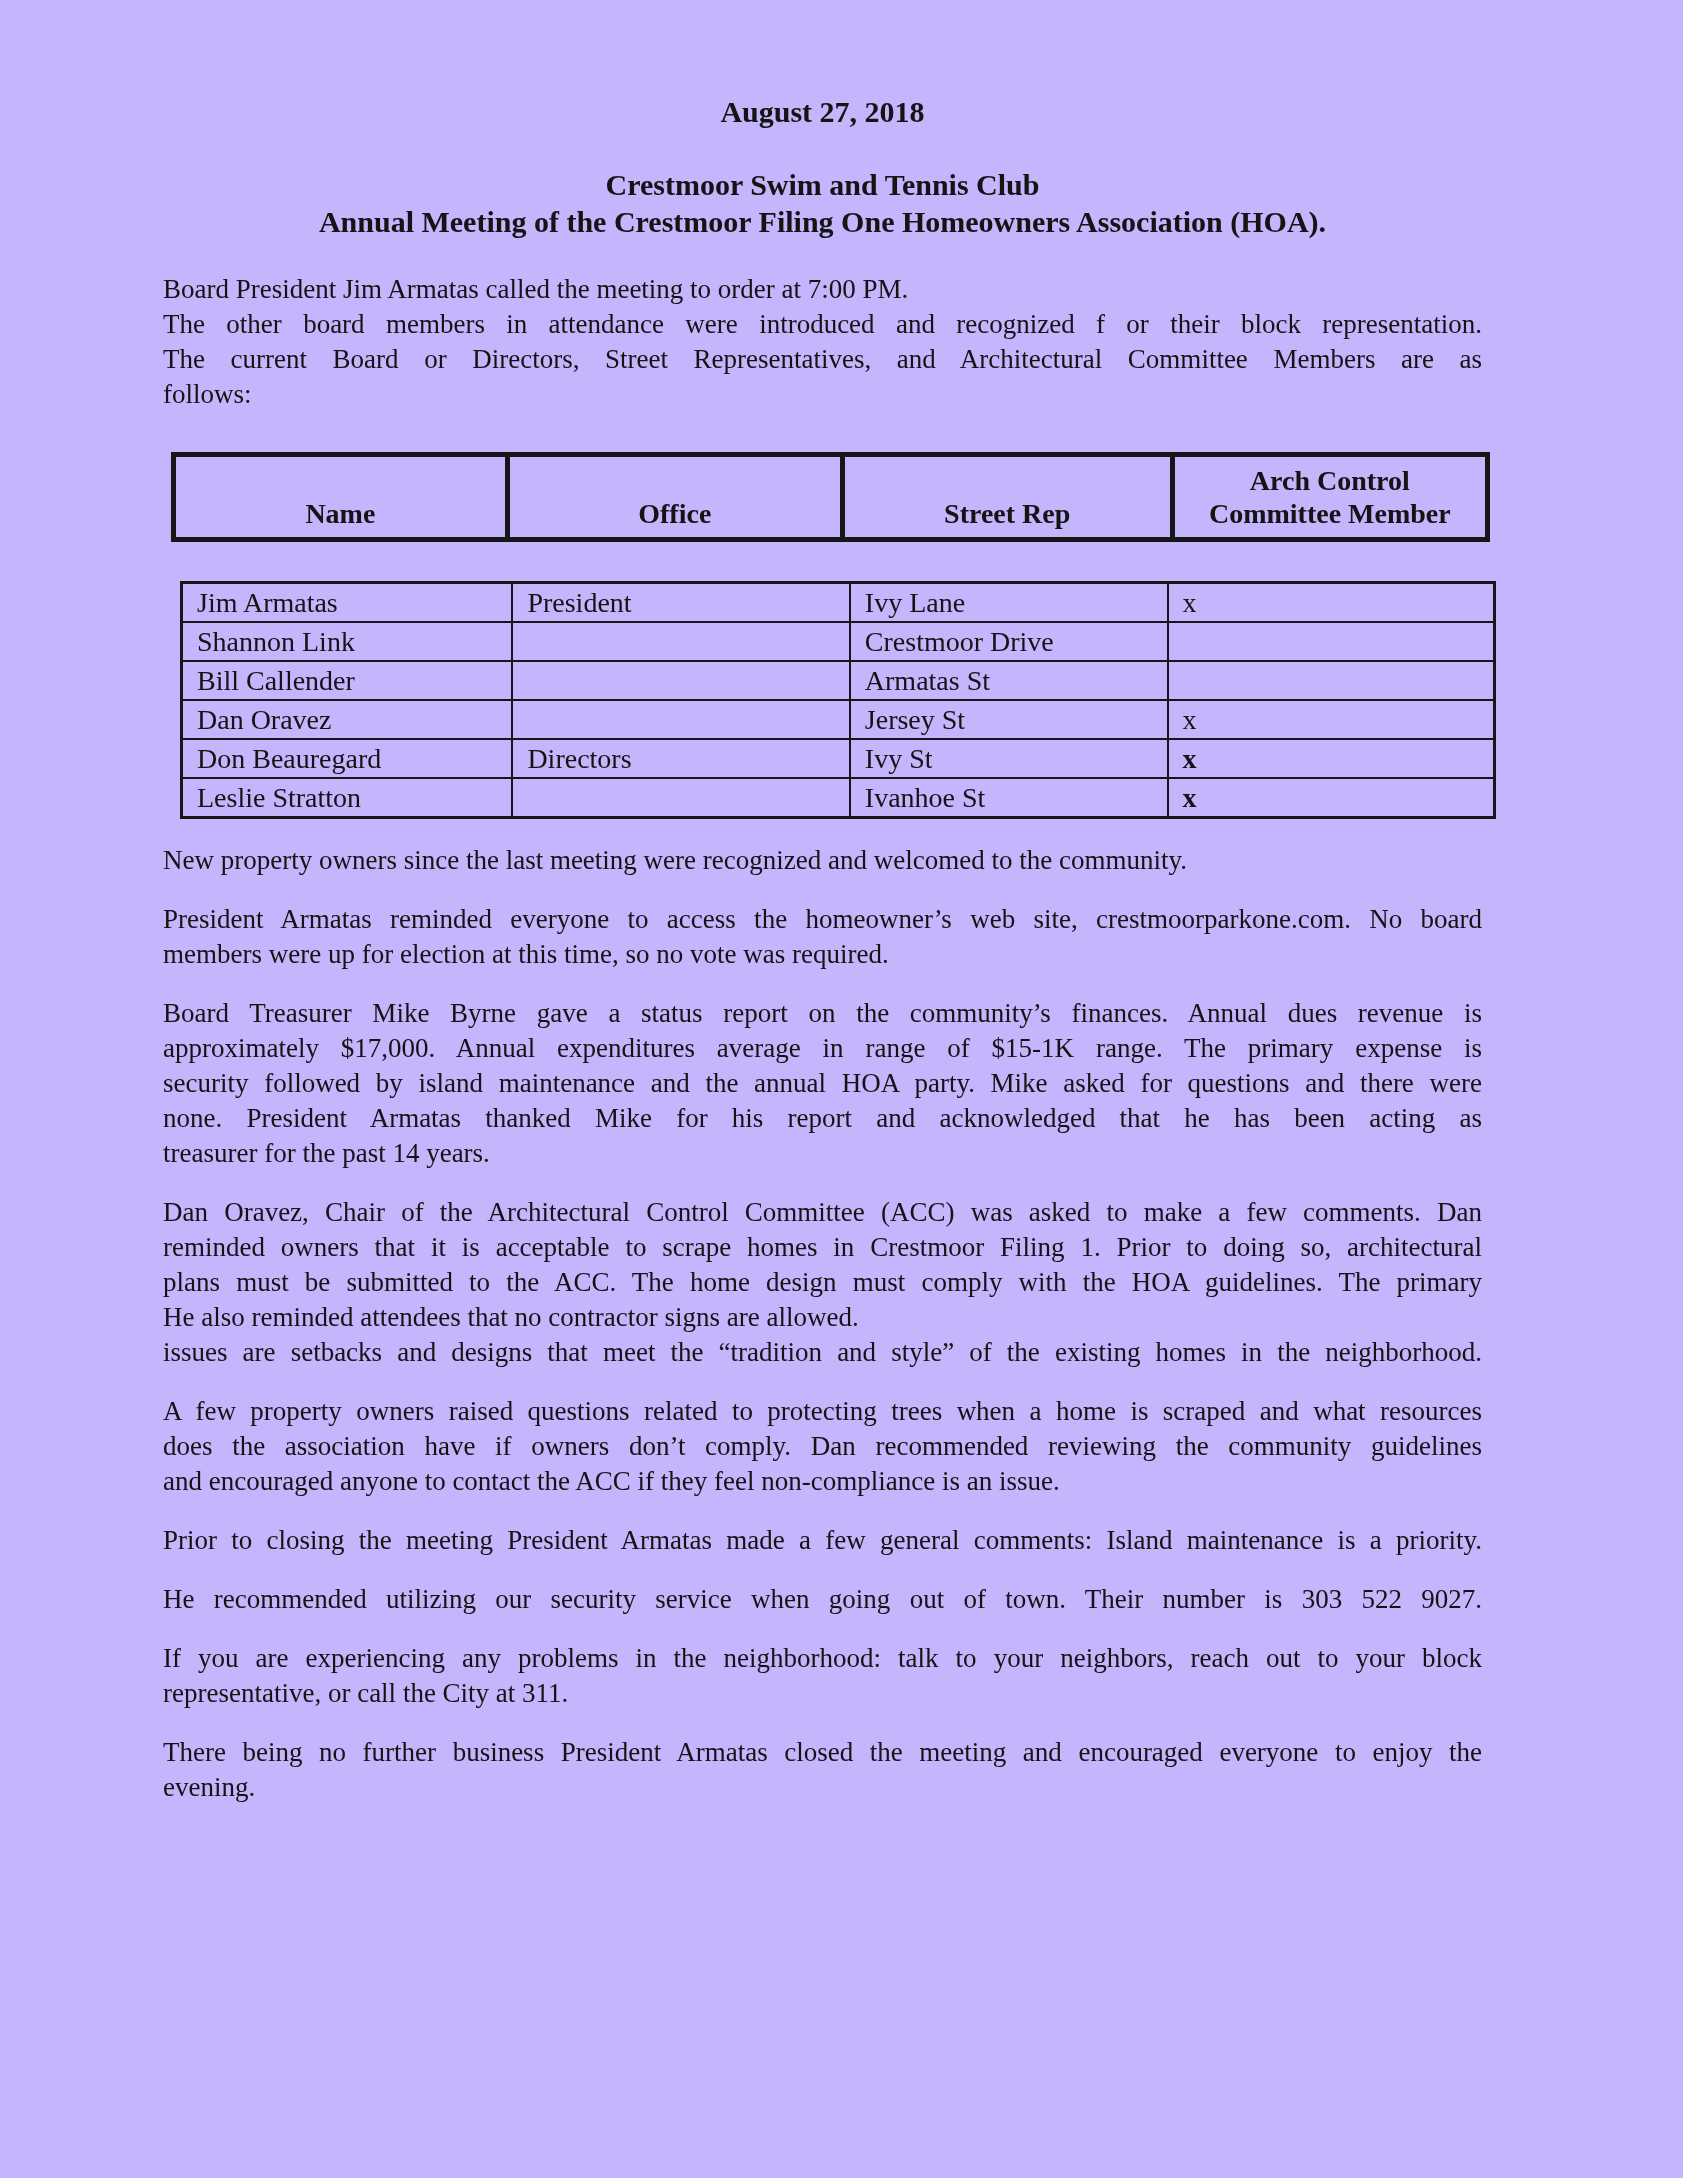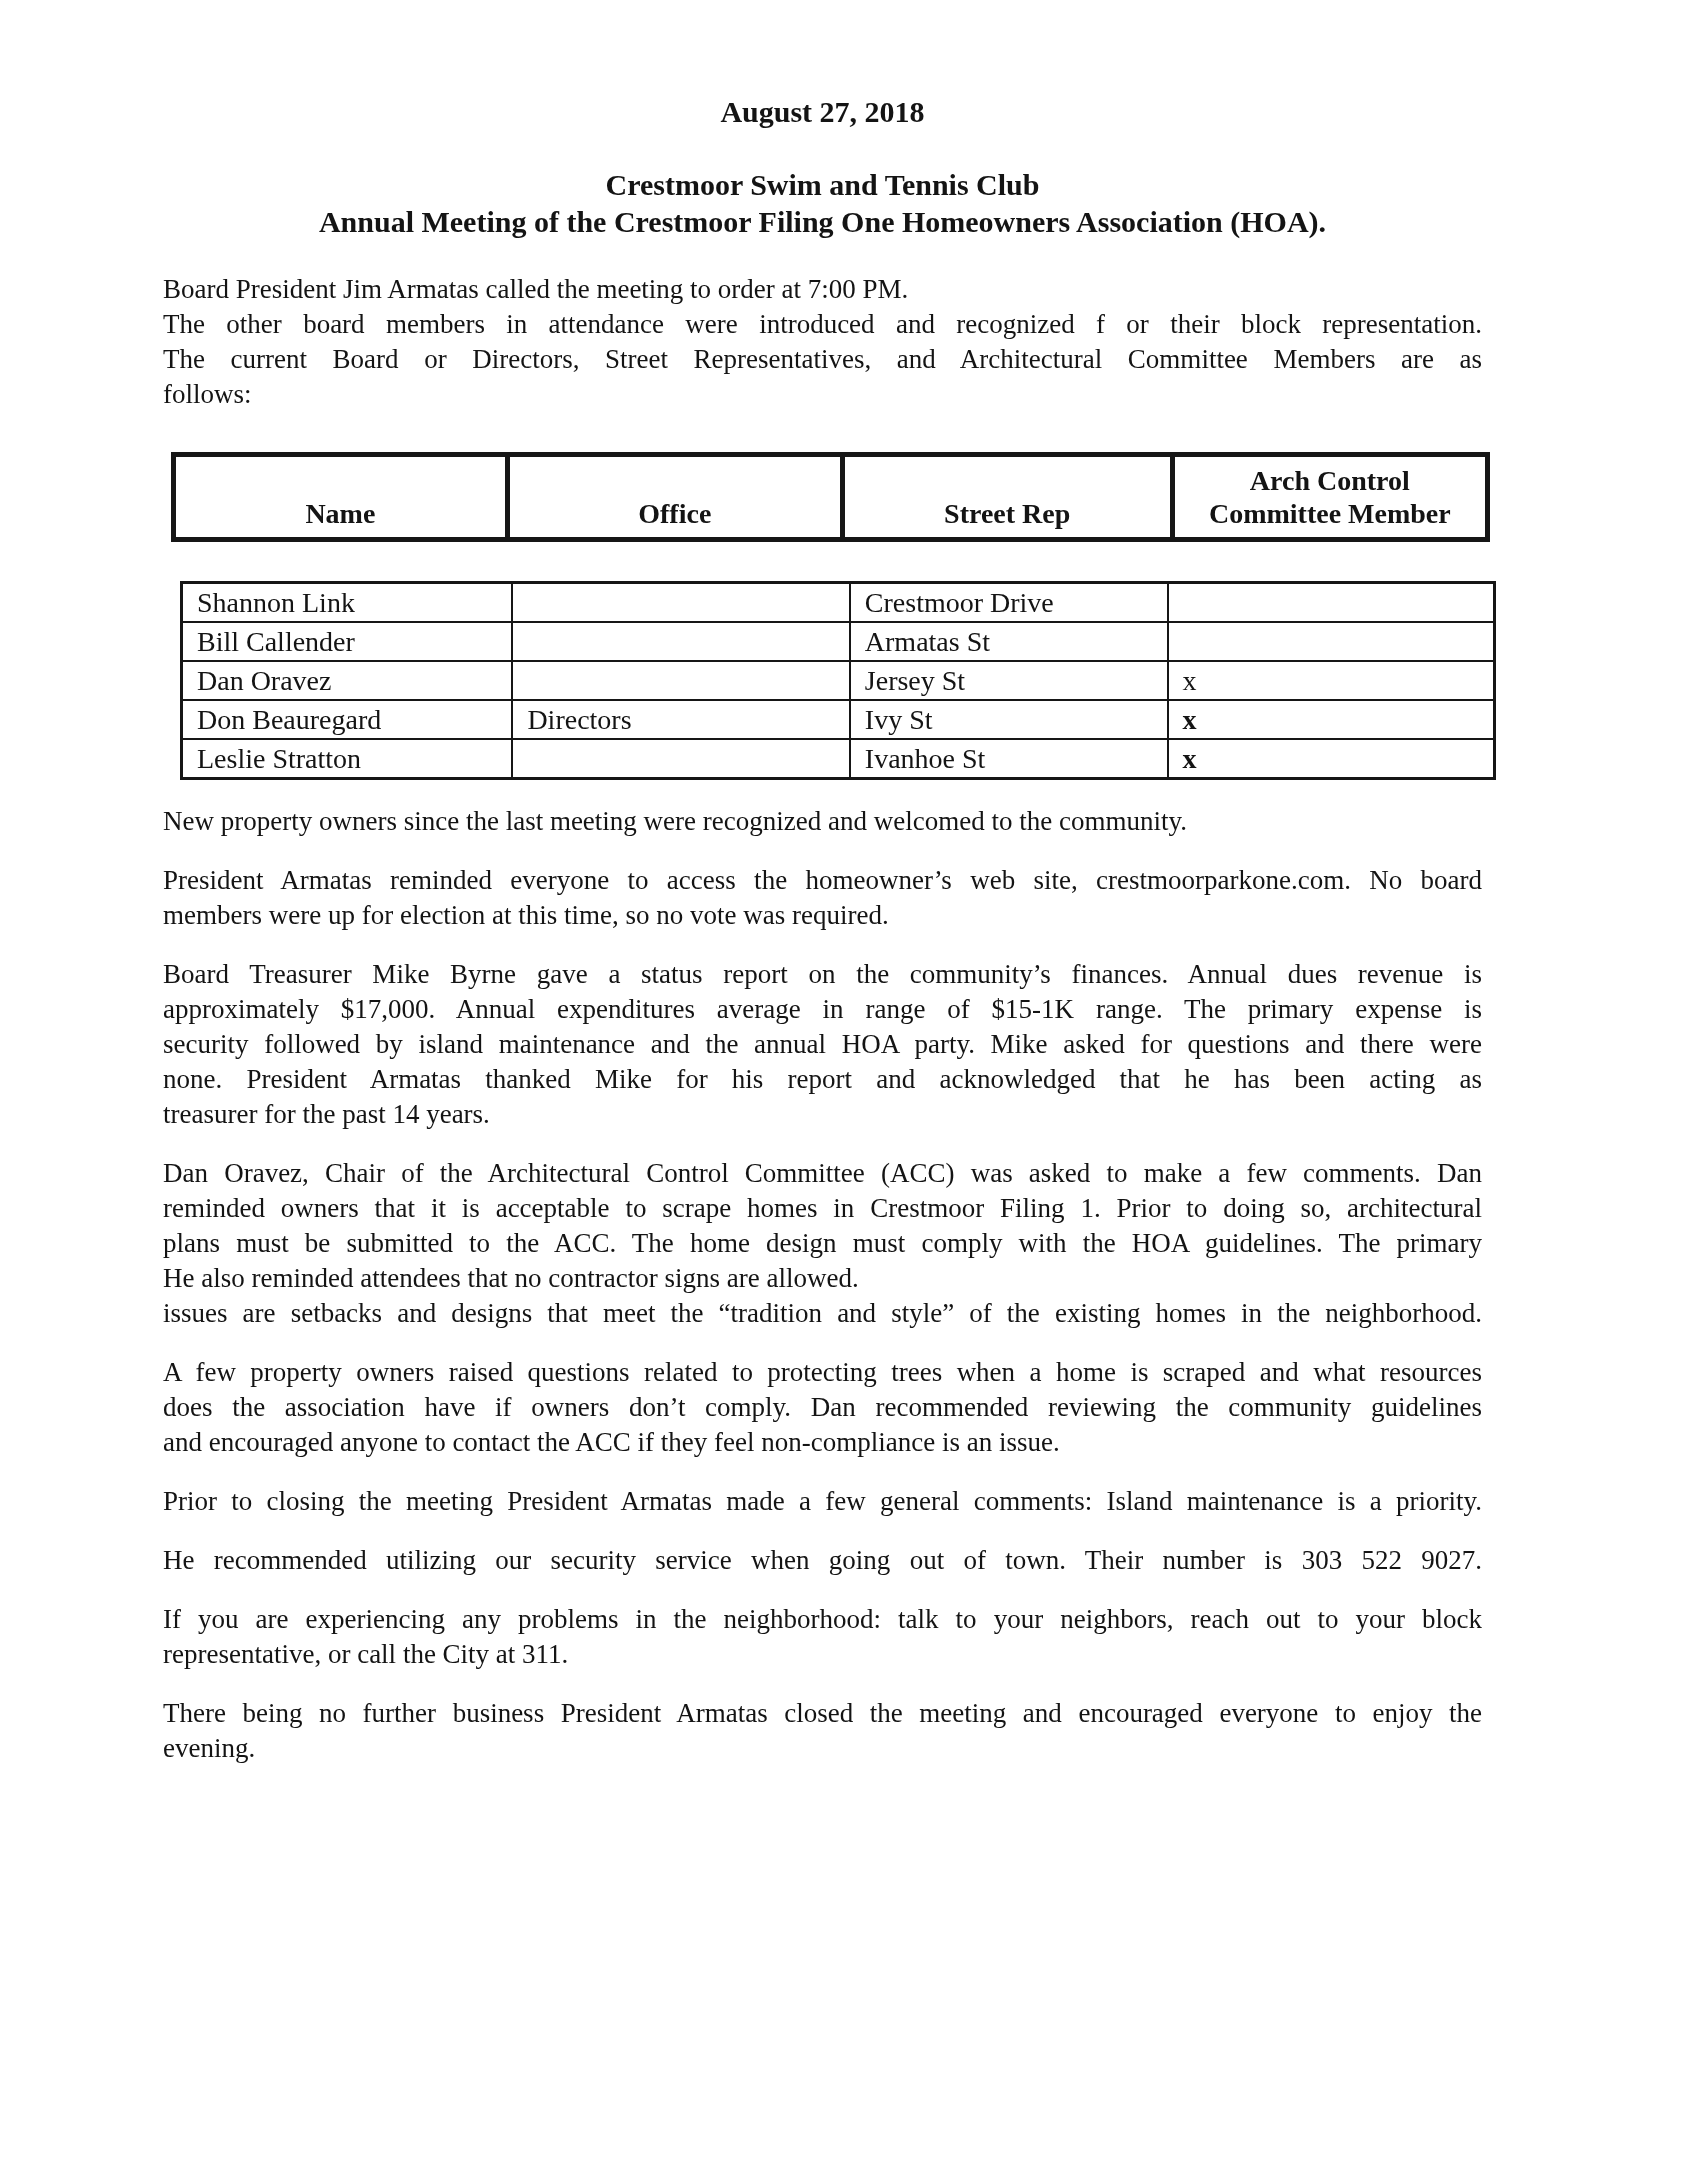--- a/index.html
+++ b/index.html
@@ -1,19 +1,19 @@
 <!DOCTYPE html>
 <html><head>
 <meta charset="utf-8">
 <style>
   html,body{margin:0;padding:0;background:#e8e8e8;}
   .page{
     position:relative;
     width:1683px;height:2178px;
-    background:#ffffff;
+    background:#c4b5fd;
     color:#141414;
     font-family:"Liberation Serif","DejaVu Serif",serif;
     overflow:hidden;
   }
   .content{
     width:1319px;
     margin-left:163px;
     padding-top:93px;
   }
   .h-date{
@@ -130,20 +130,26 @@
       </table>
 
     <table class="tbl-body">
       <colgroup>
         <col style="width:25.2%">
           <col style="width:25.7%">
           <col style="width:24.2%">
           <col style="width:24.9%">
       </colgroup>
       <tbody>
+          <tr>
+        <td>Jim Armatas</td>
+        <td>President</td>
+        <td>Ivy Lane</td>
+        <td>x</td>
+      </tr>
       <tr>
         <td>Shannon Link</td>
         <td></td>
         <td>Crestmoor Drive</td>
         <td></td>
       </tr>
       <tr>
         <td>Bill Callender</td>
         <td></td>
         <td>Armatas St</td>

